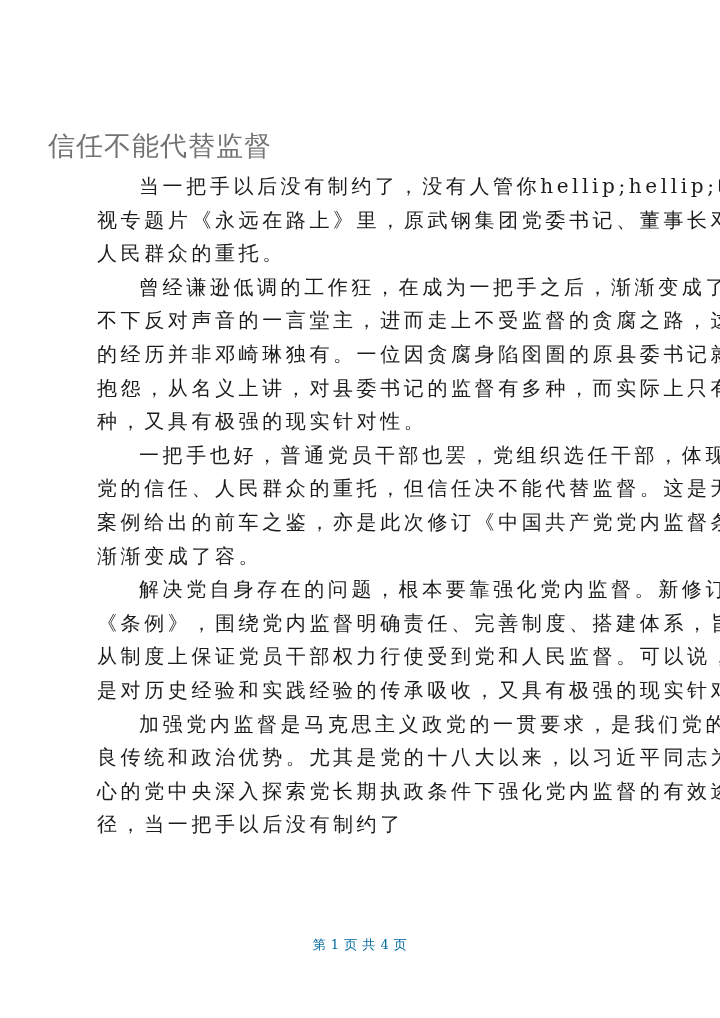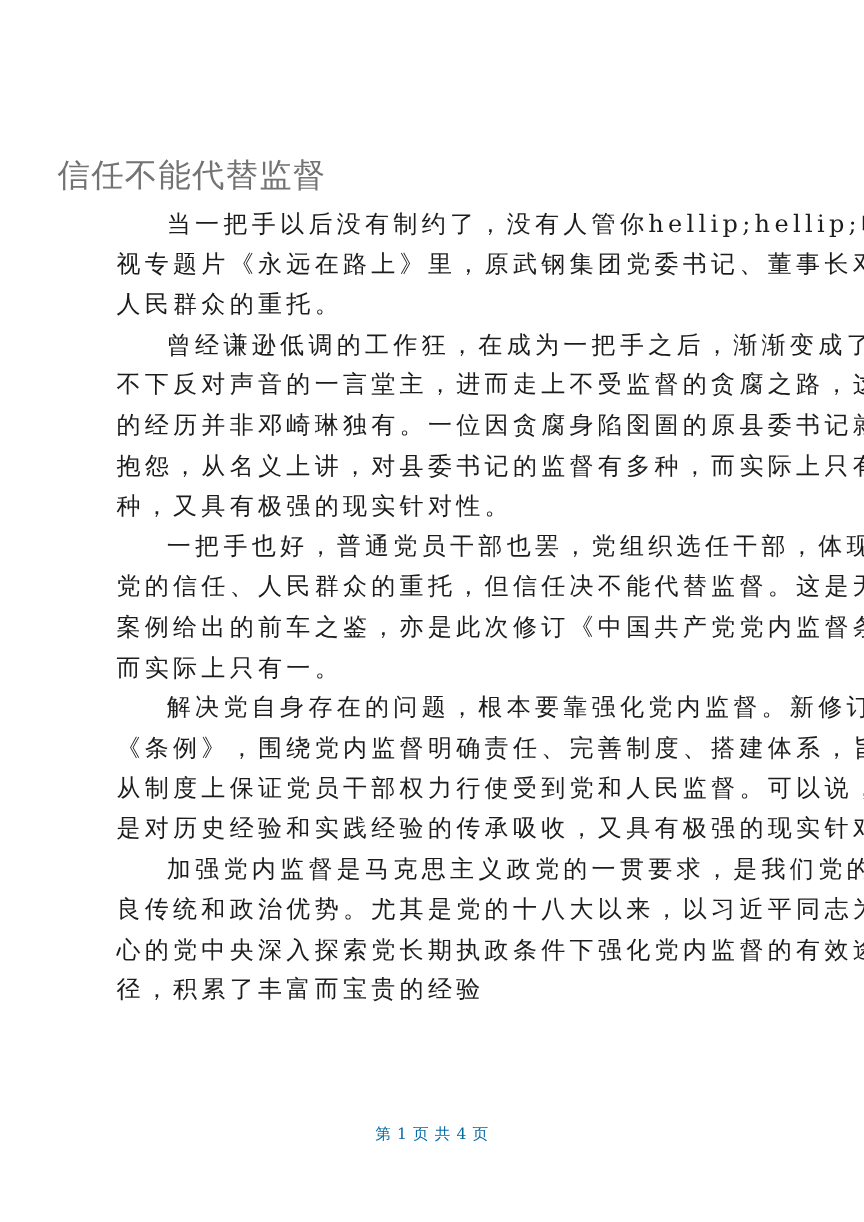--- a/index.html
+++ b/index.html
@@ -33,30 +33,30 @@
       <span class="line first">曾经谦逊低调的工作狂，在成为一把手之后，渐渐变成了容</span>
       <span class="line">不下反对声音的一言堂主，进而走上不受监督的贪腐之路，这样</span>
       <span class="line">的经历并非邓崎琳独有。一位因贪腐身陷囹圄的原县委书记就曾</span>
       <span class="line">抱怨，从名义上讲，对县委书记的监督有多种，而实际上只有一</span>
       <span class="line">种，又具有极强的现实针对性。</span>
     </div>
     <div class="para">
       <span class="line first">一把手也好，普通党员干部也罢，党组织选任干部，体现了</span>
       <span class="line">党的信任、人民群众的重托，但信任决不能代替监督。这是无数</span>
       <span class="line">案例给出的前车之鉴，亦是此次修订《中国共产党党内监督条例》</span>
-      <span class="line">而实际上只有一。</span>
+      <span class="line">渐渐变成了容。</span>
     </div>
     <div class="para">
       <span class="line first">解决党自身存在的问题，根本要靠强化党内监督。新修订的</span>
       <span class="line">《条例》，围绕党内监督明确责任、完善制度、搭建体系，旨在</span>
       <span class="line">从制度上保证党员干部权力行使受到党和人民监督。可以说，既</span>
       <span class="line">是对历史经验和实践经验的传承吸收，又具有极强的现实针对性。</span>
     </div>
     <div class="para">
       <span class="line first">加强党内监督是马克思主义政党的一贯要求，是我们党的优</span>
       <span class="line">良传统和政治优势。尤其是党的十八大以来，以习近平同志为核</span>
       <span class="line">心的党中央深入探索党长期执政条件下强化党内监督的有效途</span>
-      <span class="line">径，积累了丰富而宝贵的经验</span>
+      <span class="line">径，当一把手以后没有制约了</span>
     </div>
   </div>
 
   <div class="footer">第 1 页  共 4 页</div>
 </div>
 
 </body></html>

